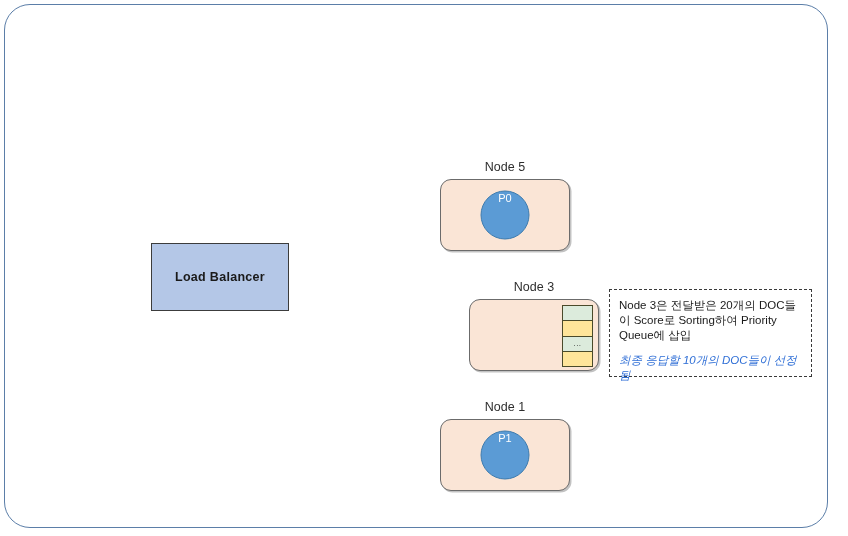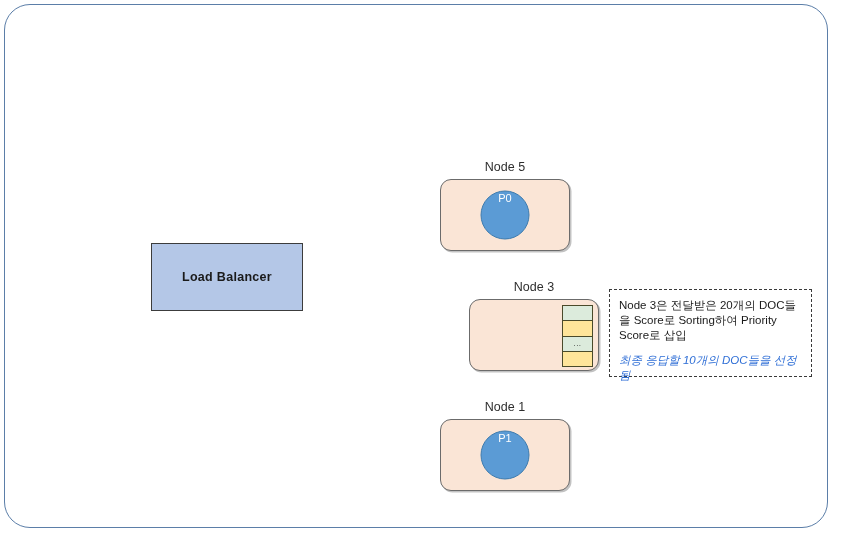--- a/index.html
+++ b/index.html
@@ -27,21 +27,21 @@
     border: 1.6px solid #5b7ea8;
     border-radius: 26px;
     box-sizing: border-box;
     background: transparent;
   }
   
   #load-balancer {
     position: absolute;
     left: 151px;
     top: 243px;
-    width: 152px;
+    width: 138px;
     height: 68px;
     background: #b4c7e7;
     border: 1.3px solid #3c3c3c;
     box-sizing: border-box;
     display: flex;
     align-items: center;
     justify-content: center;
   }
   #load-balancer .lb-label {
     font-size: 12.5px;
@@ -176,17 +176,17 @@
   <div class="node-group" style="top:400px;">
     <div class="node-label">Node 1</div>
     <div class="node-box">
       <div class="partition-circle">
         <span>P1</span>
       </div>
     </div>
   </div>
 
   <div id="annotation-box">
-    <div class="ann-main">Node 3은 전달받은 20개의 DOC들을 Score로 Sorting하여 Priority Score로 삽입</div>
-    <div class="ann-note">최종 응답할 10개의 DOC들을 선정됨</div>
+    <div class="ann-main">Node 3은 전달받은 20개의 DOC들이 Score로 Sorting하여 Priority Queue에 삽입</div>
+    <div class="ann-note">최종 응답할 10개의 DOC들이 선정됨</div>
   </div>
 
 </div>
 
 </body></html>

